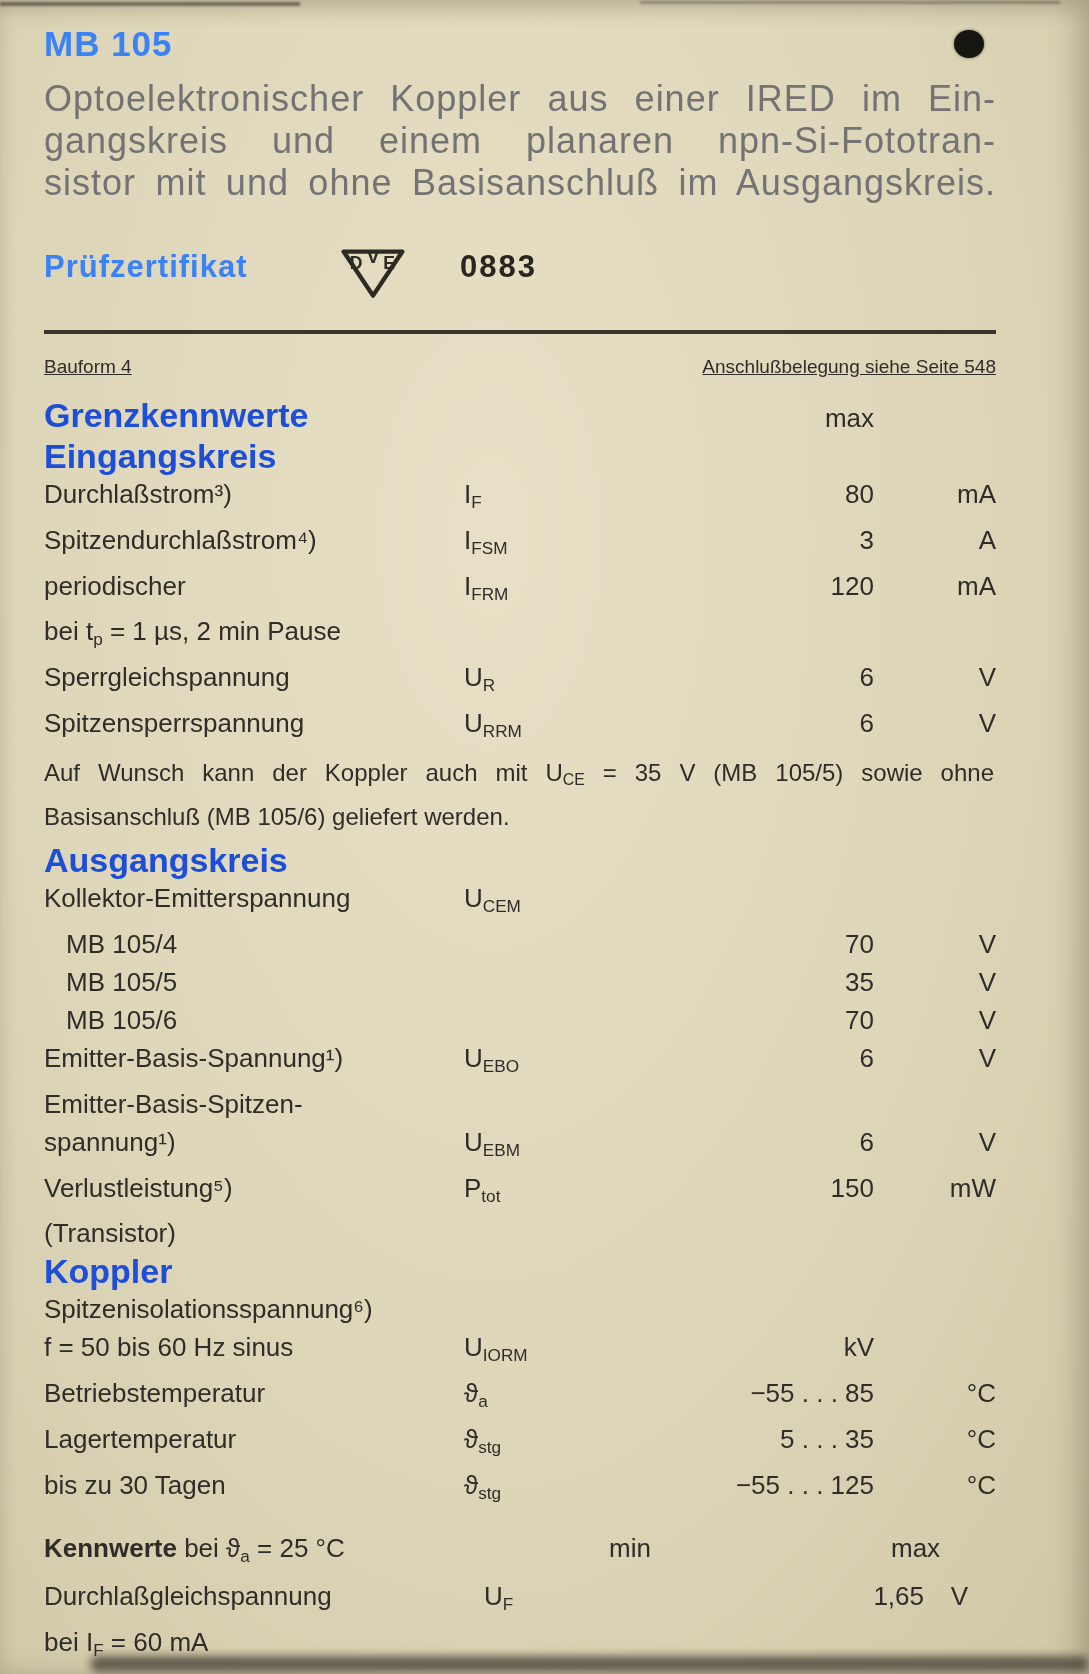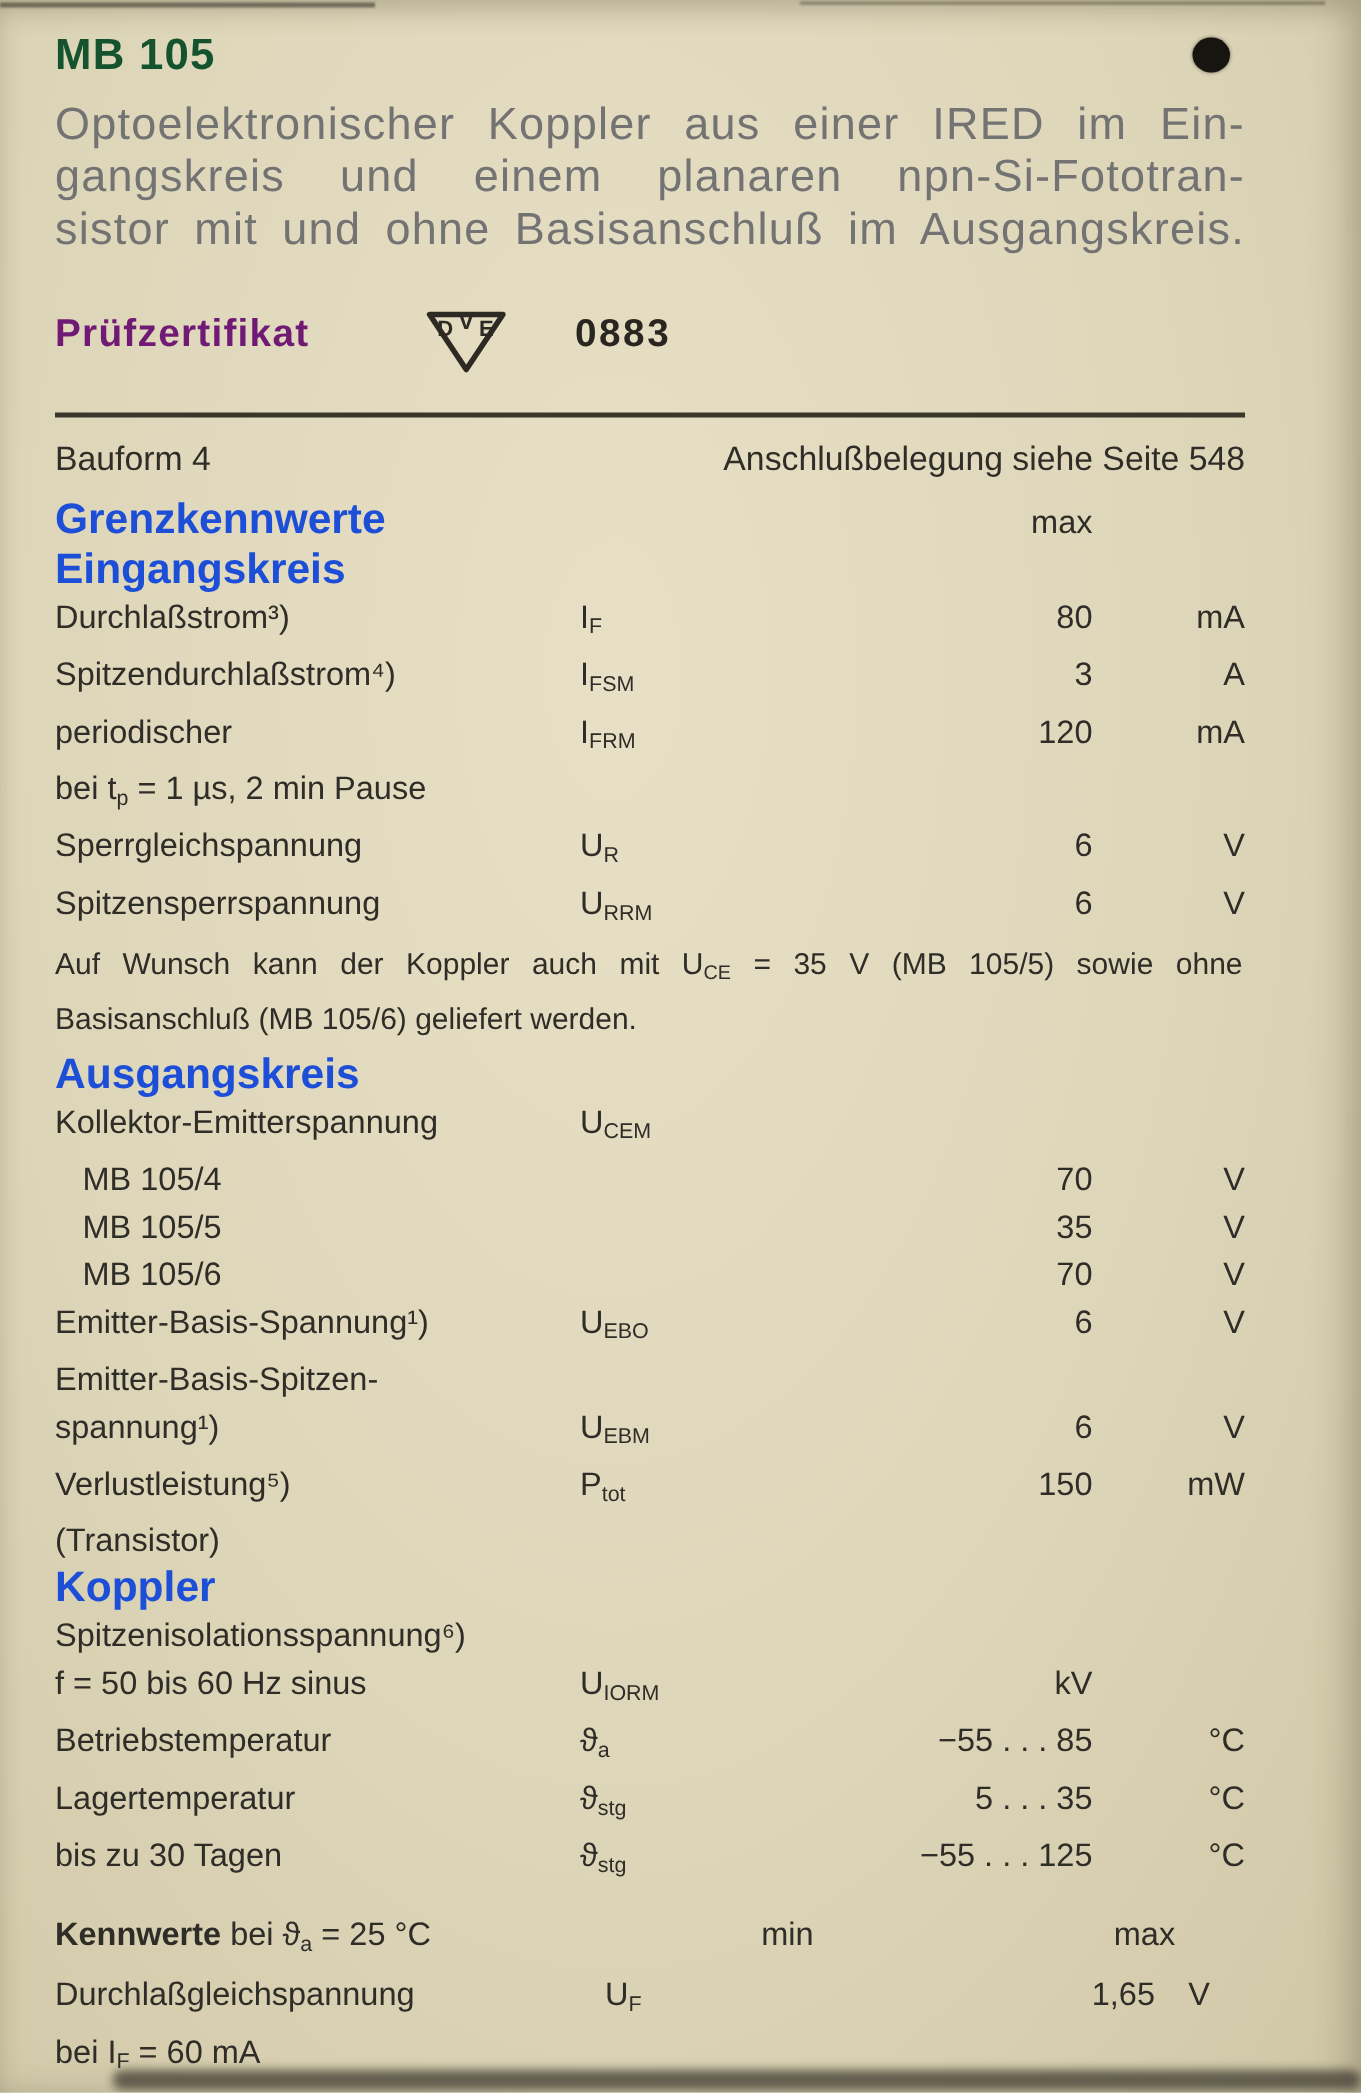--- a/index.html
+++ b/index.html
@@ -11,32 +11,32 @@
       radial-gradient(ellipse at 45% 32%, #e8e0c6 0%, #ded6b9 55%, #cfc7a6 100%);
     box-shadow: inset -14px 0 26px rgba(95,88,62,.25), inset 0 10px 18px rgba(95,88,62,.18);
   }
   .scan-top{position:absolute;top:2px;left:0;width:300px;height:4px;background:rgba(45,42,32,.55);filter:blur(1px);}
   .scan-top2{position:absolute;top:1px;left:640px;width:420px;height:3px;background:rgba(45,42,32,.35);filter:blur(1px);}
   .scan-bottom{position:absolute;bottom:2px;left:90px;right:0;height:16px;background:rgba(62,58,48,.75);filter:blur(4px);border-radius:8px;}
   .page{padding:24px 0 0 44px;width:952px;}
 
   
   .title-row{display:flex;justify-content:space-between;align-items:flex-start;}
-  h1{margin:0;font-size:35px;font-weight:bold;letter-spacing:1px;color:#14532d;}
+  h1{margin:0;font-size:35px;font-weight:bold;letter-spacing:1px;color:#3b82f6;}
   .bullet{width:30px;height:28px;border-radius:50%;background:#17150f;margin-top:6px;margin-right:12px;box-shadow:0 0 3px rgba(23,21,15,.6);}
   .desc{margin:14px 0 0 0;font-size:36px;line-height:42px;letter-spacing:1px;color:#737373;}
   .desc .line{display:block;text-align:justify;text-align-last:justify;}
   .cert-row{margin-top:30px;display:flex;align-items:center;}
-  .cert-label{font-size:31px;font-weight:bold;letter-spacing:1px;color:#701a75;width:292px;}
+  .cert-label{font-size:31px;font-weight:bold;letter-spacing:1px;color:#3b82f6;width:292px;}
   .vde{width:74px;height:66px;margin-right:50px;}
   .cert-no{font-size:31px;font-weight:bold;letter-spacing:2px;color:#28261f;}
   .divider{margin-top:30px;border-top:4px solid #39362c;width:952px;}
 
   
-  .meta{margin-top:14px;display:flex;justify-content:space-between;font-size:27px;line-height:38px;}
+  .meta{margin-top:14px;display:flex;justify-content:space-between;font-size:19px;line-height:38px;text-decoration:underline;}
 
   
   .sect-h{font-size:34px;font-weight:bold;line-height:38px;color:#1d4ed8;}
   .row{display:grid;grid-template-columns:420px 175px 235px 1fr;align-items:baseline;line-height:38px;font-size:26px;}
   .row .lbl{white-space:nowrap;}
   .row .lbl.indent{padding-left:22px;}
   .row .sym{white-space:nowrap;}
   .row .val{text-align:right;white-space:nowrap;}
   .row .unit{text-align:right;white-space:nowrap;}
   sub{font-size:0.66em;vertical-align:-0.28em;letter-spacing:0;}

